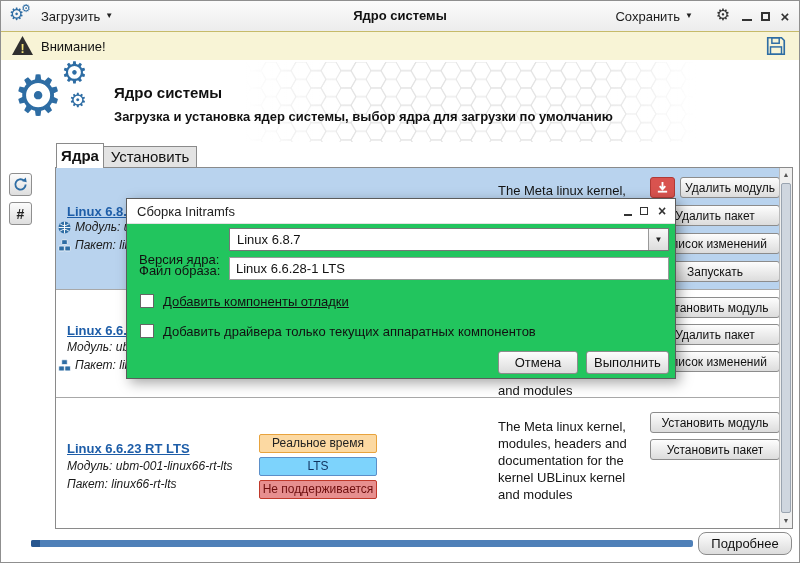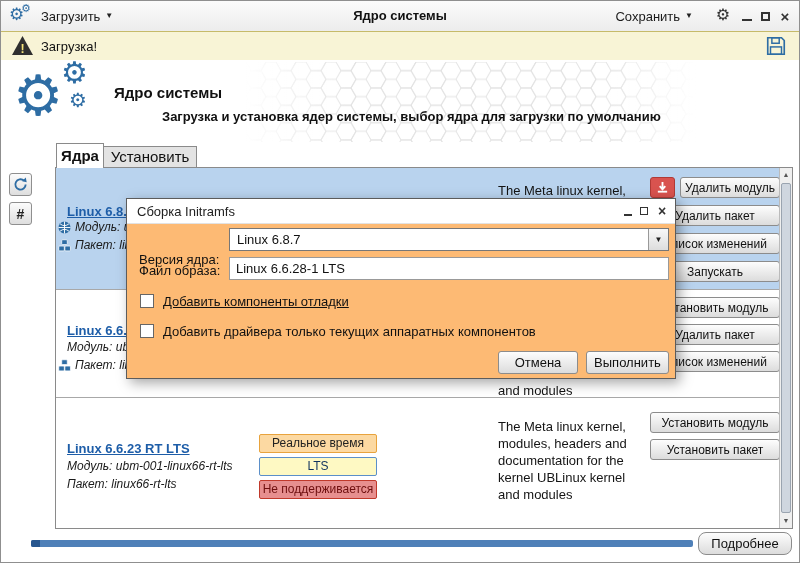--- a/index.html
+++ b/index.html
@@ -18,57 +18,57 @@
   .ctl-max{width:9px;height:9px;border:2px solid #333;box-sizing:border-box;}
   .ctl-close{font-size:15px;font-weight:bold;color:#333;line-height:1;}
 
   
   .warnbar{position:absolute;left:0;top:30px;width:798px;height:28px;background:#f8f4d6;border-top:1px solid #c6ba6a;border-bottom:1px solid #c6ba6a;box-sizing:content-box;}
   .warn-text{position:absolute;left:40px;top:7px;font-size:13px;color:#111;}
 
   
   .header{position:absolute;left:0;top:59px;width:798px;height:83px;background:#fff;overflow:hidden;}
   .page-title{position:absolute;left:113px;top:24px;font-size:15px;font-weight:bold;color:#111;}
-  .page-subtitle{position:absolute;left:113px;top:49px;font-size:13px;font-weight:600;color:#111;margin-left:48px;}
+  .page-subtitle{position:absolute;left:113px;top:49px;font-size:13px;font-weight:600;color:#111;}
 
   
   .tab{position:absolute;font-size:15px;text-align:center;border:1px solid #8a8a8a;box-sizing:border-box;color:#111;}
   .tab-active{left:55px;top:142px;width:48px;height:25px;background:#fff;border-bottom:none;z-index:3;font-weight:bold;line-height:24px;}
   .tab-inactive{left:102px;top:145px;width:94px;height:22px;background:#e3e3e3;z-index:0;line-height:20px;}
 
   
   .tool-btn{position:absolute;left:8px;width:23px;height:23px;border:1px solid #8f8f8f;border-radius:3px;background:linear-gradient(#fcfcfc,#dedede);display:flex;align-items:center;justify-content:center;box-sizing:border-box;font-size:14px;font-weight:bold;color:#222;}
 
   
   .panel{position:absolute;left:54px;top:166px;width:736px;height:360px;border:1px solid #8a8a8a;background:#fff;z-index:1;}
   .kitem{position:absolute;left:0;width:724px;}
   .sep{position:absolute;left:0;width:724px;height:1px;background:#a8a8a8;}
   .ktitle{position:absolute;left:11px;font-weight:bold;font-size:13px;color:#1d5da8;text-decoration:underline;white-space:nowrap;}
   .krow{position:absolute;display:flex;align-items:center;gap:4px;font-size:12px;font-style:italic;color:#1a1a1a;white-space:nowrap;}
   .kdesc{position:absolute;left:442px;width:152px;font-size:13px;line-height:17px;color:#141414;}
   .badge{position:absolute;left:203px;width:118px;height:19px;line-height:17px;text-align:center;font-size:12px;border:1px solid;border-radius:2px;box-sizing:border-box;}
   .badge-rt{background:#fcd9a2;border-color:#e8a33d;color:#222;}
-  .badge-lts{background:#fef9c3;border-color:#5b8fc9;color:#10335e;}
+  .badge-lts{background:#7dd3fc;border-color:#5b8fc9;color:#10335e;}
   .badge-unsup{background:#e78f8f;border-color:#c0392b;color:#6e0f0f;}
   .btn{border:1px solid #8c8c8c;border-radius:3px;background:linear-gradient(#fdfdfd,#dcdcdc);font-size:12px;color:#111;display:flex;align-items:center;justify-content:center;box-sizing:border-box;white-space:nowrap;overflow:hidden;}
   .act{position:absolute;height:21px;}
   .dl-btn{position:absolute;left:594px;top:9px;width:25px;height:21px;background:#d9534f;border:1px solid #b03a36;border-radius:3px;display:flex;align-items:center;justify-content:center;box-sizing:border-box;}
 
   
   .scroll{position:absolute;left:723px;top:0;width:13px;height:360px;background:#efefef;border-left:1px solid #bbb;box-sizing:border-box;}
   .scroll-arrow{position:absolute;left:0;width:12px;height:14px;font-size:7px;color:#555;text-align:center;line-height:14px;}
   .scroll-thumb{position:absolute;left:1px;top:15px;width:10px;height:330px;background:#cfd6df;border:1px solid #9aa4b0;border-radius:2px;box-sizing:border-box;}
 
   
   .progress{position:absolute;left:30px;top:539px;width:662px;height:7px;background:#4f80b8;border-radius:2px;}
   .progress-cap{position:absolute;left:0;top:0;width:9px;height:7px;background:#27568f;border-radius:2px 0 0 2px;}
   .details-btn{position:absolute;left:697px;top:531px;width:94px;height:23px;font-size:13px;border-radius:8px;}
 
   
-  .dialog{position:absolute;left:125px;top:197px;width:550px;height:181px;background:#fdba74;border:1px solid #5c5c5c;box-shadow:4px 4px 12px rgba(0,0,0,.35);z-index:10;box-sizing:border-box;}
+  .dialog{position:absolute;left:125px;top:197px;width:550px;height:181px;background:#22c55e;border:1px solid #5c5c5c;box-shadow:4px 4px 12px rgba(0,0,0,.35);z-index:10;box-sizing:border-box;}
   .dialog-titlebar{position:absolute;left:0;top:0;width:548px;height:24px;border-bottom:1px solid #e2e2e2;background:#fff;}
   .dialog-title{position:absolute;left:10px;top:5px;font-size:13px;color:#222;}
   .dctl{position:absolute;top:5px;width:14px;height:14px;display:flex;align-items:center;justify-content:center;color:#333;}
   .dlabel{position:absolute;left:12px;font-size:13px;color:#111;}
   .combo{position:absolute;left:102px;top:29px;width:440px;height:23px;border:1px solid #777;background:#fff;box-sizing:border-box;}
   .combo-text{position:absolute;left:7px;top:0;line-height:21px;font-size:13px;color:#111;}
   .combo-arrow{position:absolute;right:0;top:0;width:19px;height:21px;border-left:1px solid #999;background:linear-gradient(#f8f8f8,#dddddd);display:flex;align-items:center;justify-content:center;font-size:8px;color:#222;}
   .dinput{position:absolute;left:102px;top:58px;width:440px;height:23px;border:1px solid #999;font-size:13px;padding:0 6px;box-sizing:border-box;font-family:inherit;color:#111;background:#fff;}
   .checkbox{position:absolute;left:13px;width:14px;height:14px;border:1px solid #666;background:#fff;box-sizing:border-box;}
   .cblabel{position:absolute;left:36px;font-size:13px;color:#111;}
@@ -105,21 +105,21 @@
     <div class="ctl" style="right:6px;">
         <span class="ctl-close">×</span>
       </div>
   </div>
 
   <div class="warnbar">
     <svg class="abs" style="left:10px;top:3px;" width="23" height="21" viewBox="0 0 24 22">
       <polygon points="12,1 23,21 1,21" fill="#2f2f2f"></polygon>
       <text x="12" y="19" text-anchor="middle" font-size="13" font-weight="bold" fill="#f3e27a">!</text>
     </svg>
-    <span class="warn-text">Загрузка!</span>
+    <span class="warn-text">Внимание!</span>
     <svg class="abs" style="right:12px;top:3px;" width="22" height="22" viewBox="0 0 24 24">
       <path d="M3 3 h15 l3 3 v15 h-18 z" fill="none" stroke="#2e6da4" stroke-width="1.8"></path>
       <rect x="7.5" y="3" width="8" height="6" fill="none" stroke="#2e6da4" stroke-width="1.6"></rect>
       <rect x="6" y="13" width="12" height="8" fill="none" stroke="#2e6da4" stroke-width="1.6"></rect>
     </svg>
   </div>
 
   <div class="header">
     <svg class="abs" style="left:245px;top:2px;opacity:.55;" width="450" height="80">
       <defs>

